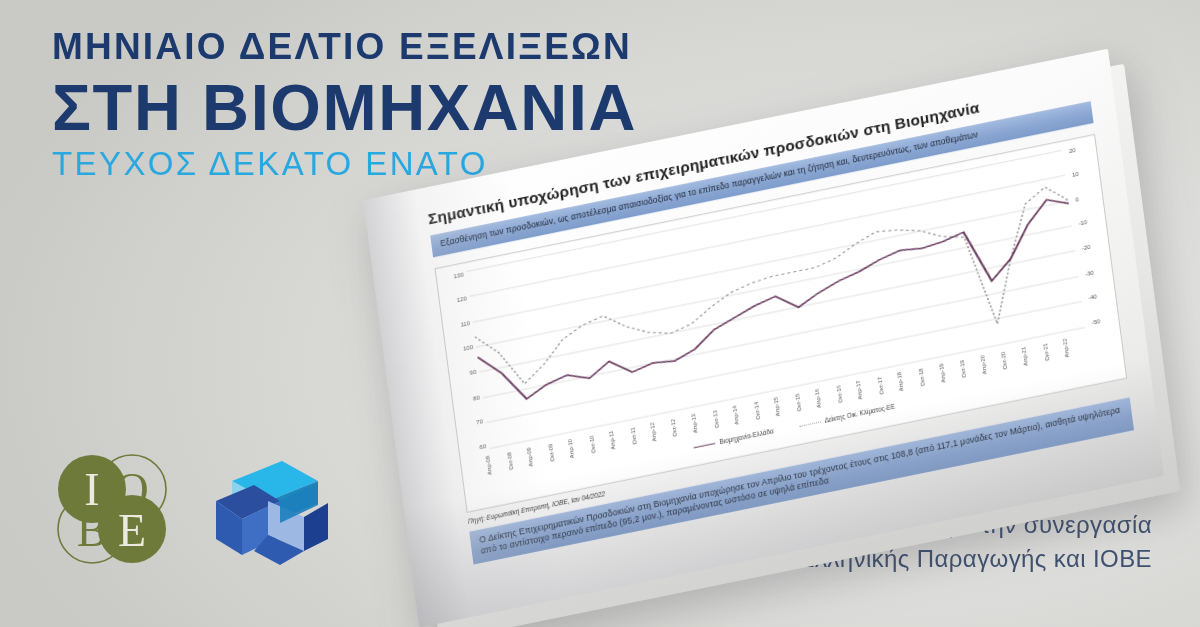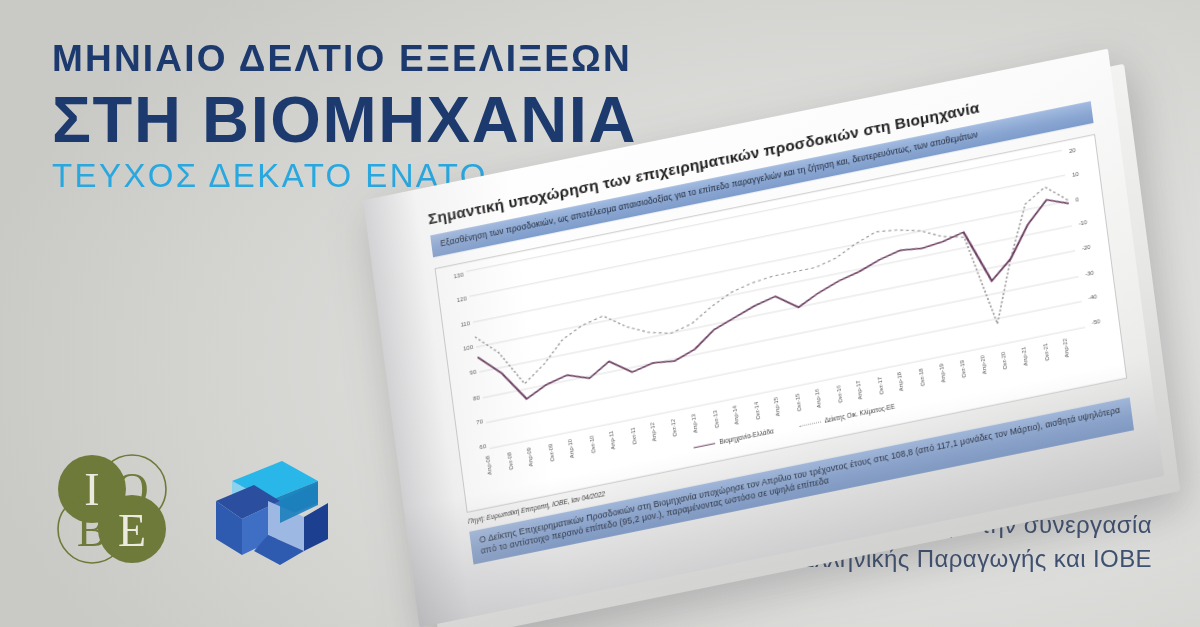--- a/index.html
+++ b/index.html
@@ -6,21 +6,21 @@
   html,body { width:1200px; height:627px; overflow:hidden; }
   body {
     font-family:"Liberation Sans", sans-serif;
     background:
       radial-gradient(ellipse 900px 520px at 72% 58%, #e8e8e6 0%, #dededc 42%, #d3d3d0 74%, #c9c9c6 100%),
       #dcdcd9;
     position:relative;
   }
 
   
-  .headline { position:absolute; left:52px; top:40px; }
+  .headline { position:absolute; left:52px; top:28px; }
   .hl-line1 {
     font-size:37px; letter-spacing:2.2px; font-weight:600;
     color:#1c3a6e; line-height:1.05; white-space:nowrap;
   }
   .hl-line2 {
     font-size:65px; letter-spacing:1.6px; font-weight:700;
     color:#1c3a6e; line-height:1.12; margin-top:5px; white-space:nowrap;
   }
   .hl-line3 {
     font-size:33px; letter-spacing:2.4px; font-weight:400;

